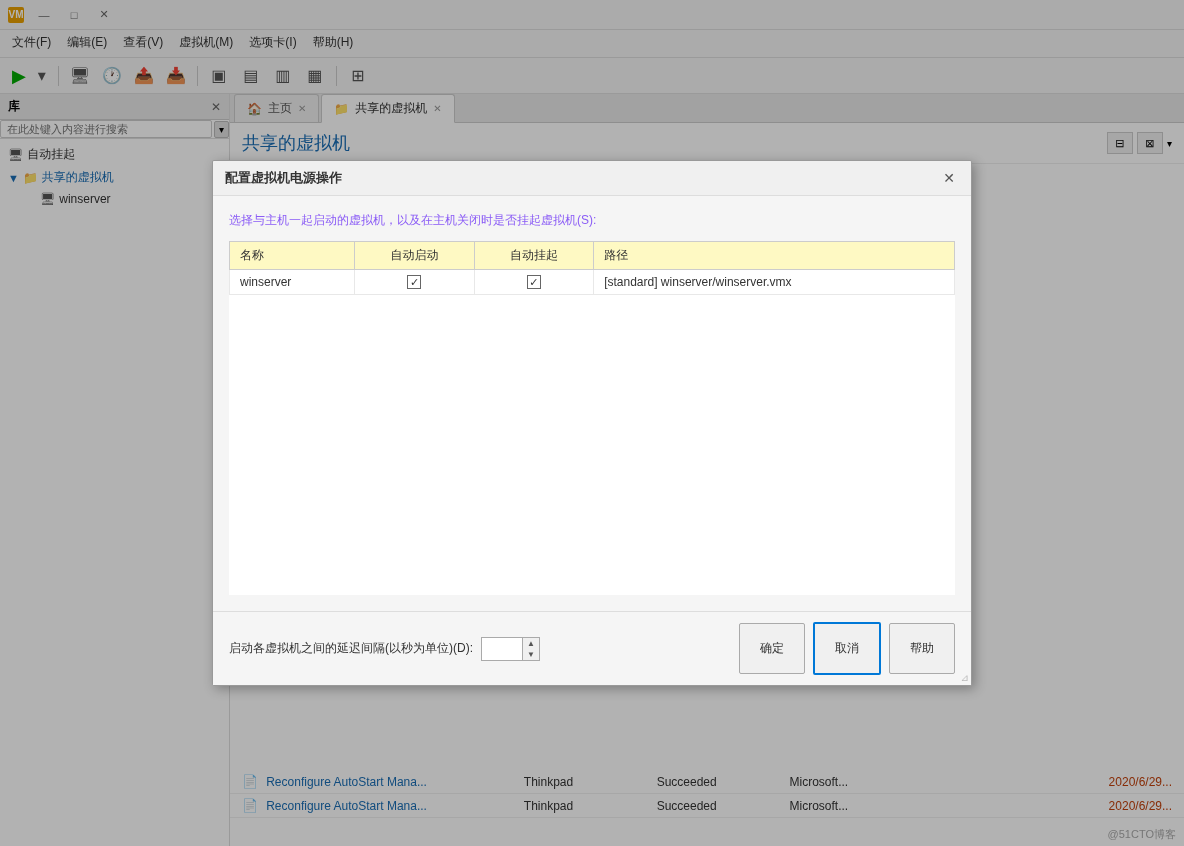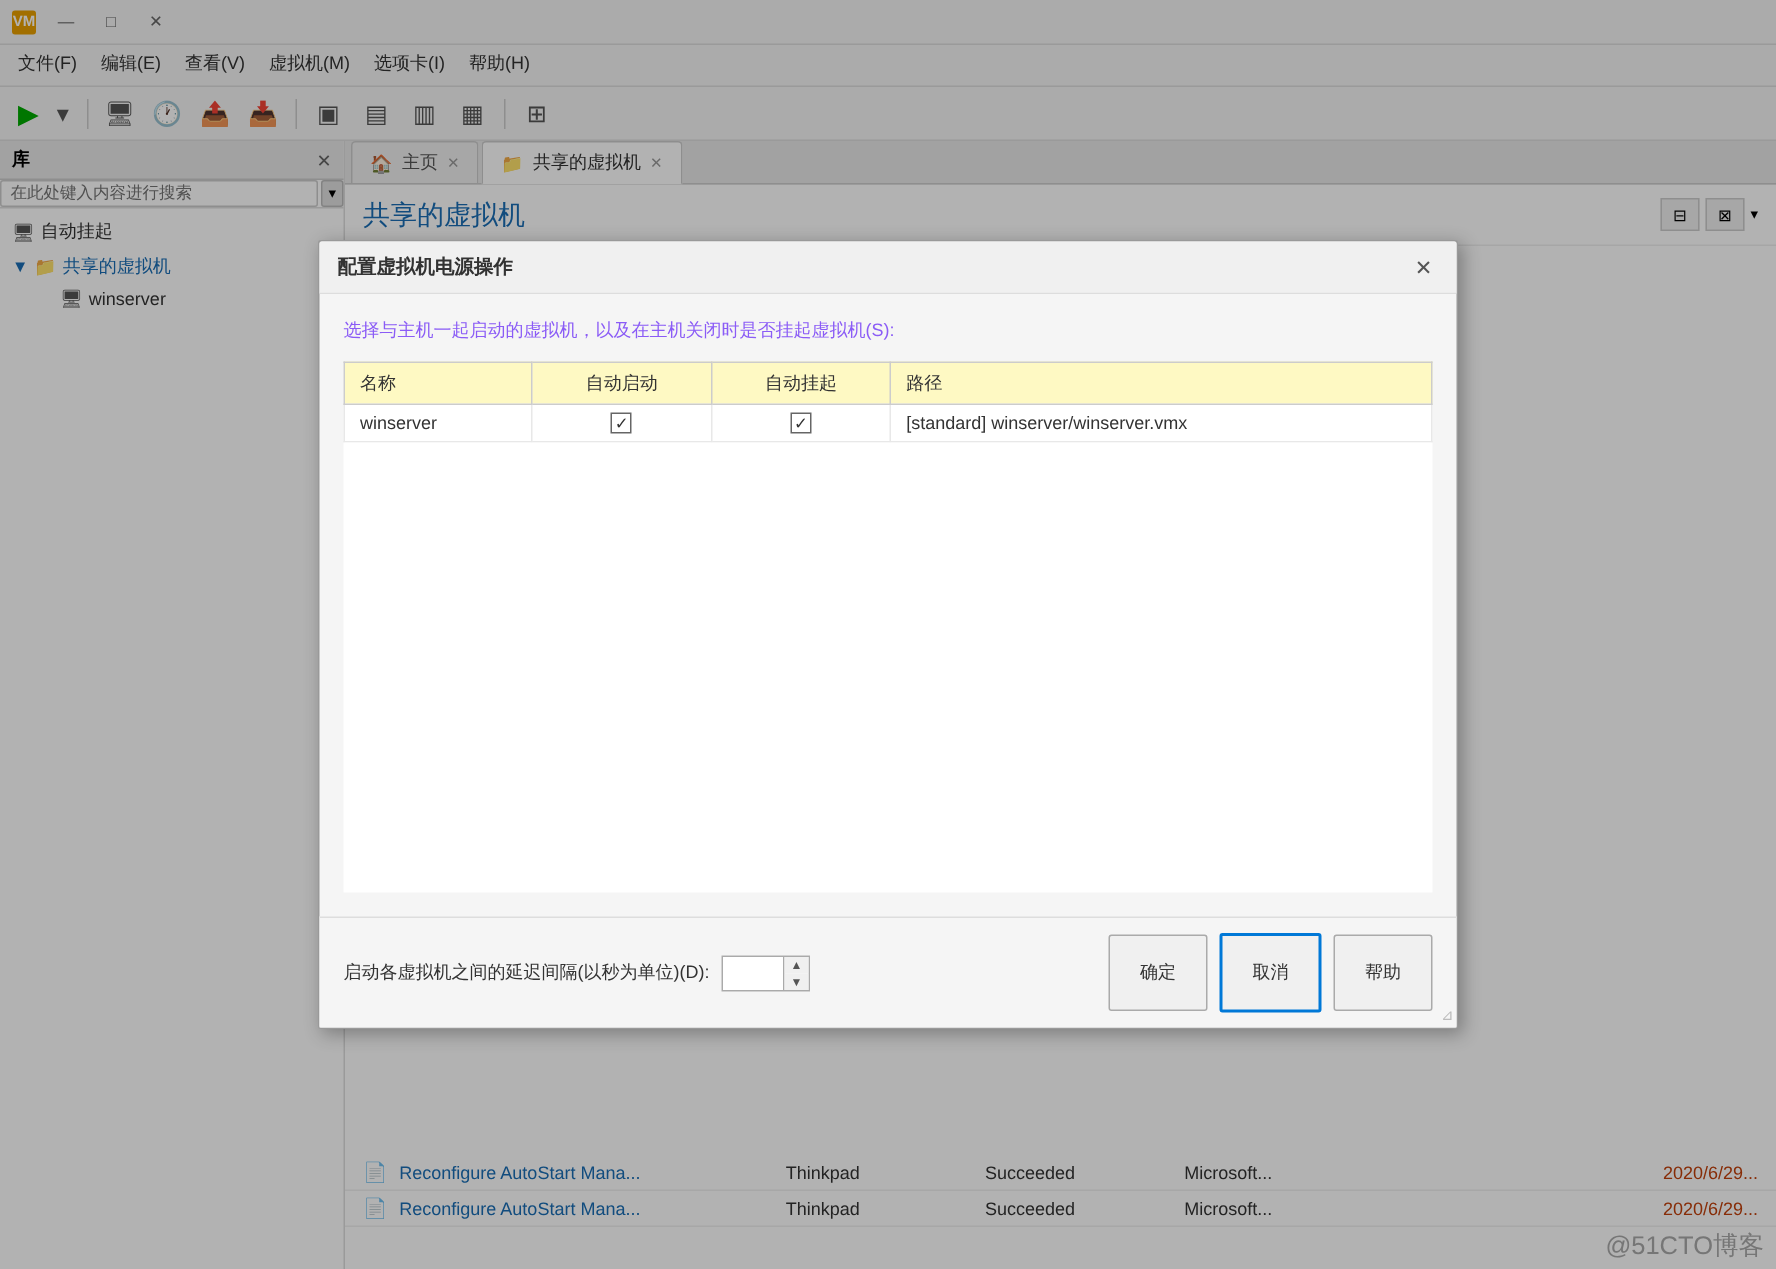--- a/index.html
+++ b/index.html
@@ -225,21 +225,21 @@
     .task-host { flex: 1; color: #333; }
     .task-status { flex: 1; color: #333; }
     .task-server { flex: 1.5; color: #333; }
     .task-date { flex: 1.5; color: #c2410c; text-align: right; }
 
     
     .watermark {
       position: absolute;
       bottom: 4px;
       right: 8px;
-      font-size: 17px;
+      font-size: 11px;
       color: #aaa;
     }
 
     
     .modal-overlay {
       position: absolute;
       top: 0; left: 0; right: 0; bottom: 0;
       background: rgba(0,0,0,0.3);
       display: flex;
       align-items: center;

